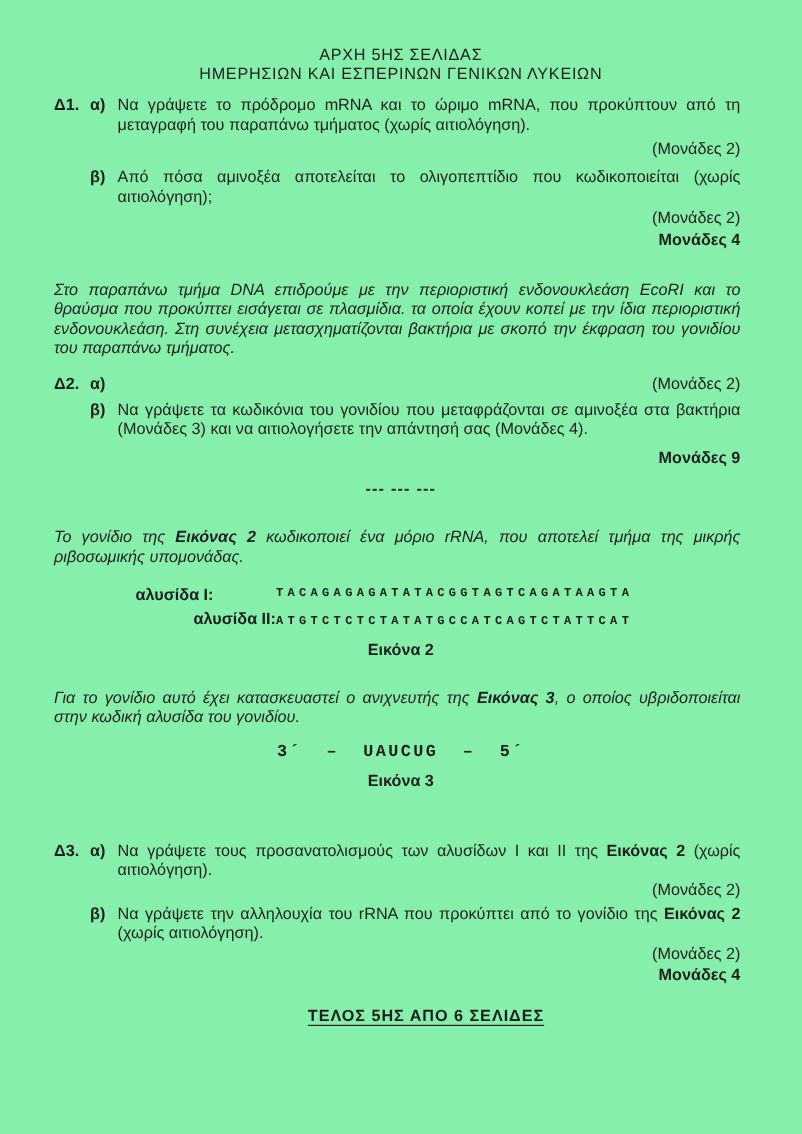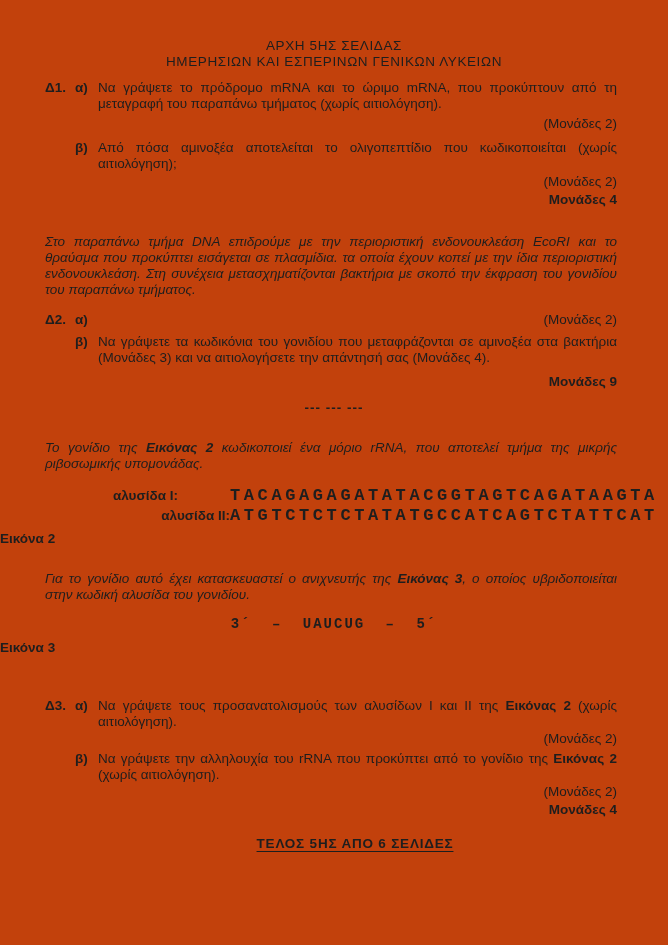--- a/index.html
+++ b/index.html
@@ -5,21 +5,21 @@
   html, body {
     margin: 0;
     padding: 0;
     background: #ffffff;
   }
   .page {
     position: relative;
     width: 668px;
     height: 945px;
     box-sizing: border-box;
-    background: #c2410c;
+    background: #86efac;
     color: #1e1e1e;
     font-family: "Liberation Sans", sans-serif;
     font-size: 13.5px;
     line-height: 16px;
     padding-top: 38px;
     overflow: hidden;
   }
   .center { text-align: center; }
   .hdr { letter-spacing: 0.6px; }
 
@@ -66,25 +66,26 @@
     align-items: baseline;
   }
   .fig-label {
     font-weight: bold;
     width: 117px;
     flex-shrink: 0;
   }
   .seq {
     font-family: "Liberation Mono", "DejaVu Sans Mono", monospace;
     font-weight: bold;
-    font-size: 17px;
+    font-size: 10px;
     letter-spacing: 3.6px;
     white-space: nowrap;
   }
   .fig-caption {
+    text-align: center;
     font-weight: bold;
     margin-top: 7px;
   }
   .probe {
     text-align: center;
     font-family: "Liberation Mono", "DejaVu Sans Mono", monospace;
     font-weight: bold;
     font-size: 14px;
     letter-spacing: 2px;
     word-spacing: 10px;

